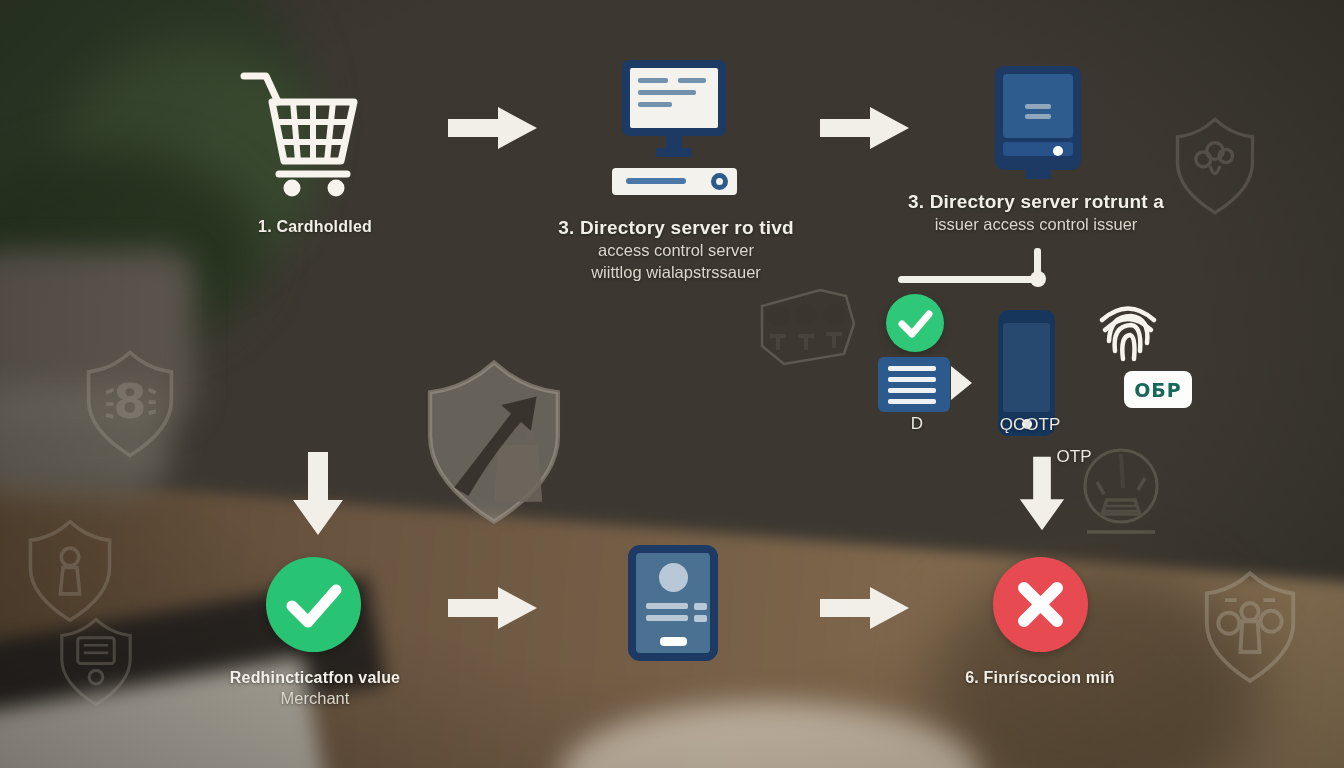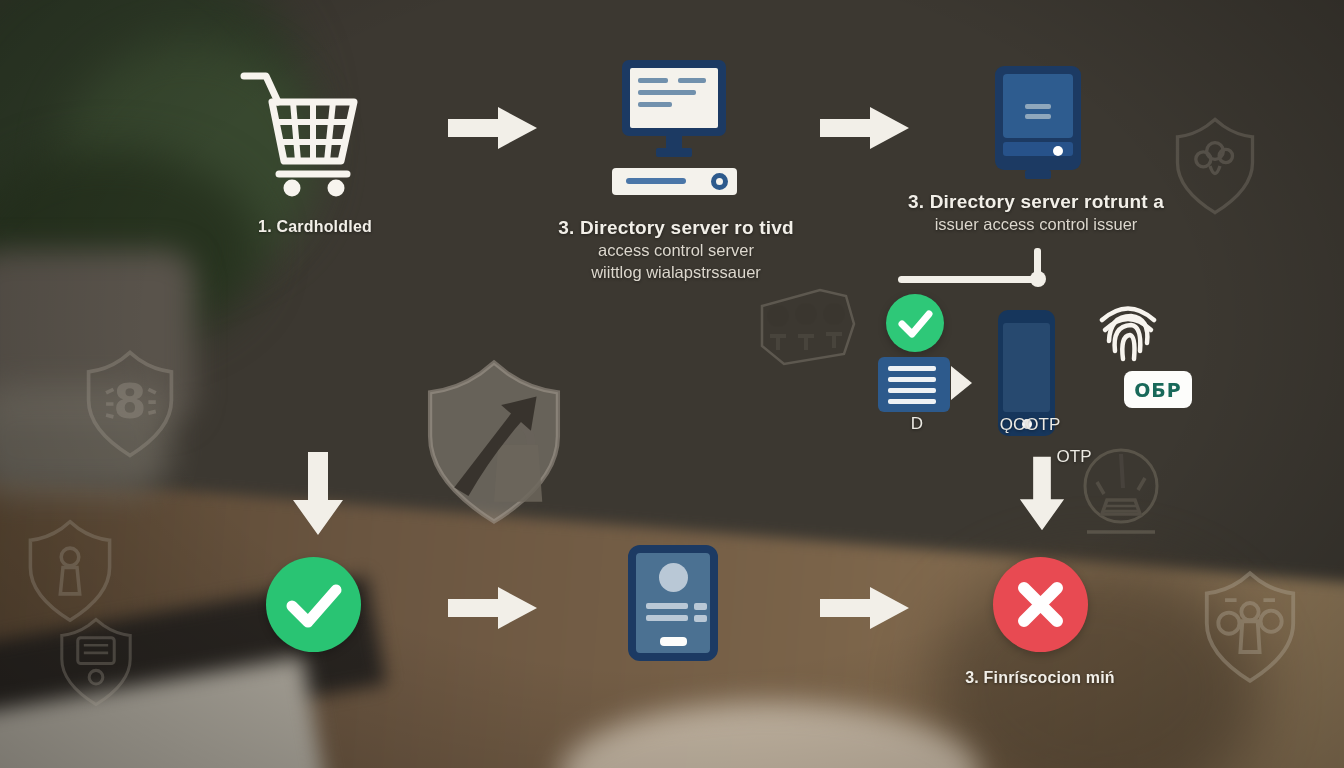--- a/index.html
+++ b/index.html
@@ -269,20 +269,22 @@
         <polygon points="16,0 36,0 36,48 51,48 26,83 1,48 16,48"></polygon>
       </svg>
   </div>
 
   <div class="circle" style="left:266px;top:557px;width:95px;height:95px;background:#29c473;">
     <svg width="95" height="95" viewBox="0 0 95 95">
         <path d="M26 49 L42 65 L70 33" fill="none" stroke="#fff" stroke-width="11" stroke-linecap="round" stroke-linejoin="round"></path>
       </svg>
   </div>
   <div class="lbl" style="left:315px;top:669px;">
+    <div class="t1">Redhincticatfon value</div>
+    <div class="t2">Merchant</div>
   </div>
 
   <div class="arrow" style="left:448px;top:586px;">
     <svg width="90" height="44" viewBox="0 0 90 44">
         <polygon points="0,13 50,13 50,1 89,22 50,43 50,31 0,31"></polygon>
       </svg>
   </div>
 
   <div class="cardic" style="left:628px;top:545px;">
     <div class="ava"></div>
@@ -298,16 +300,16 @@
         <polygon points="0,13 50,13 50,1 89,22 50,43 50,31 0,31"></polygon>
       </svg>
   </div>
 
   <div class="circle" style="left:993px;top:557px;width:95px;height:95px;background:#e84a52;">
     <svg width="95" height="95" viewBox="0 0 95 95">
         <path d="M31 31 L64 64 M64 31 L31 64" fill="none" stroke="#fff" stroke-width="12" stroke-linecap="round"></path>
       </svg>
   </div>
   <div class="lbl" style="left:1040px;top:669px;">
-    <div class="t1">3. Finríscocion miń</div>
+    <div class="t1">6. Finríscocion miń</div>
   </div>
 
 </div>
 
 </body></html>

